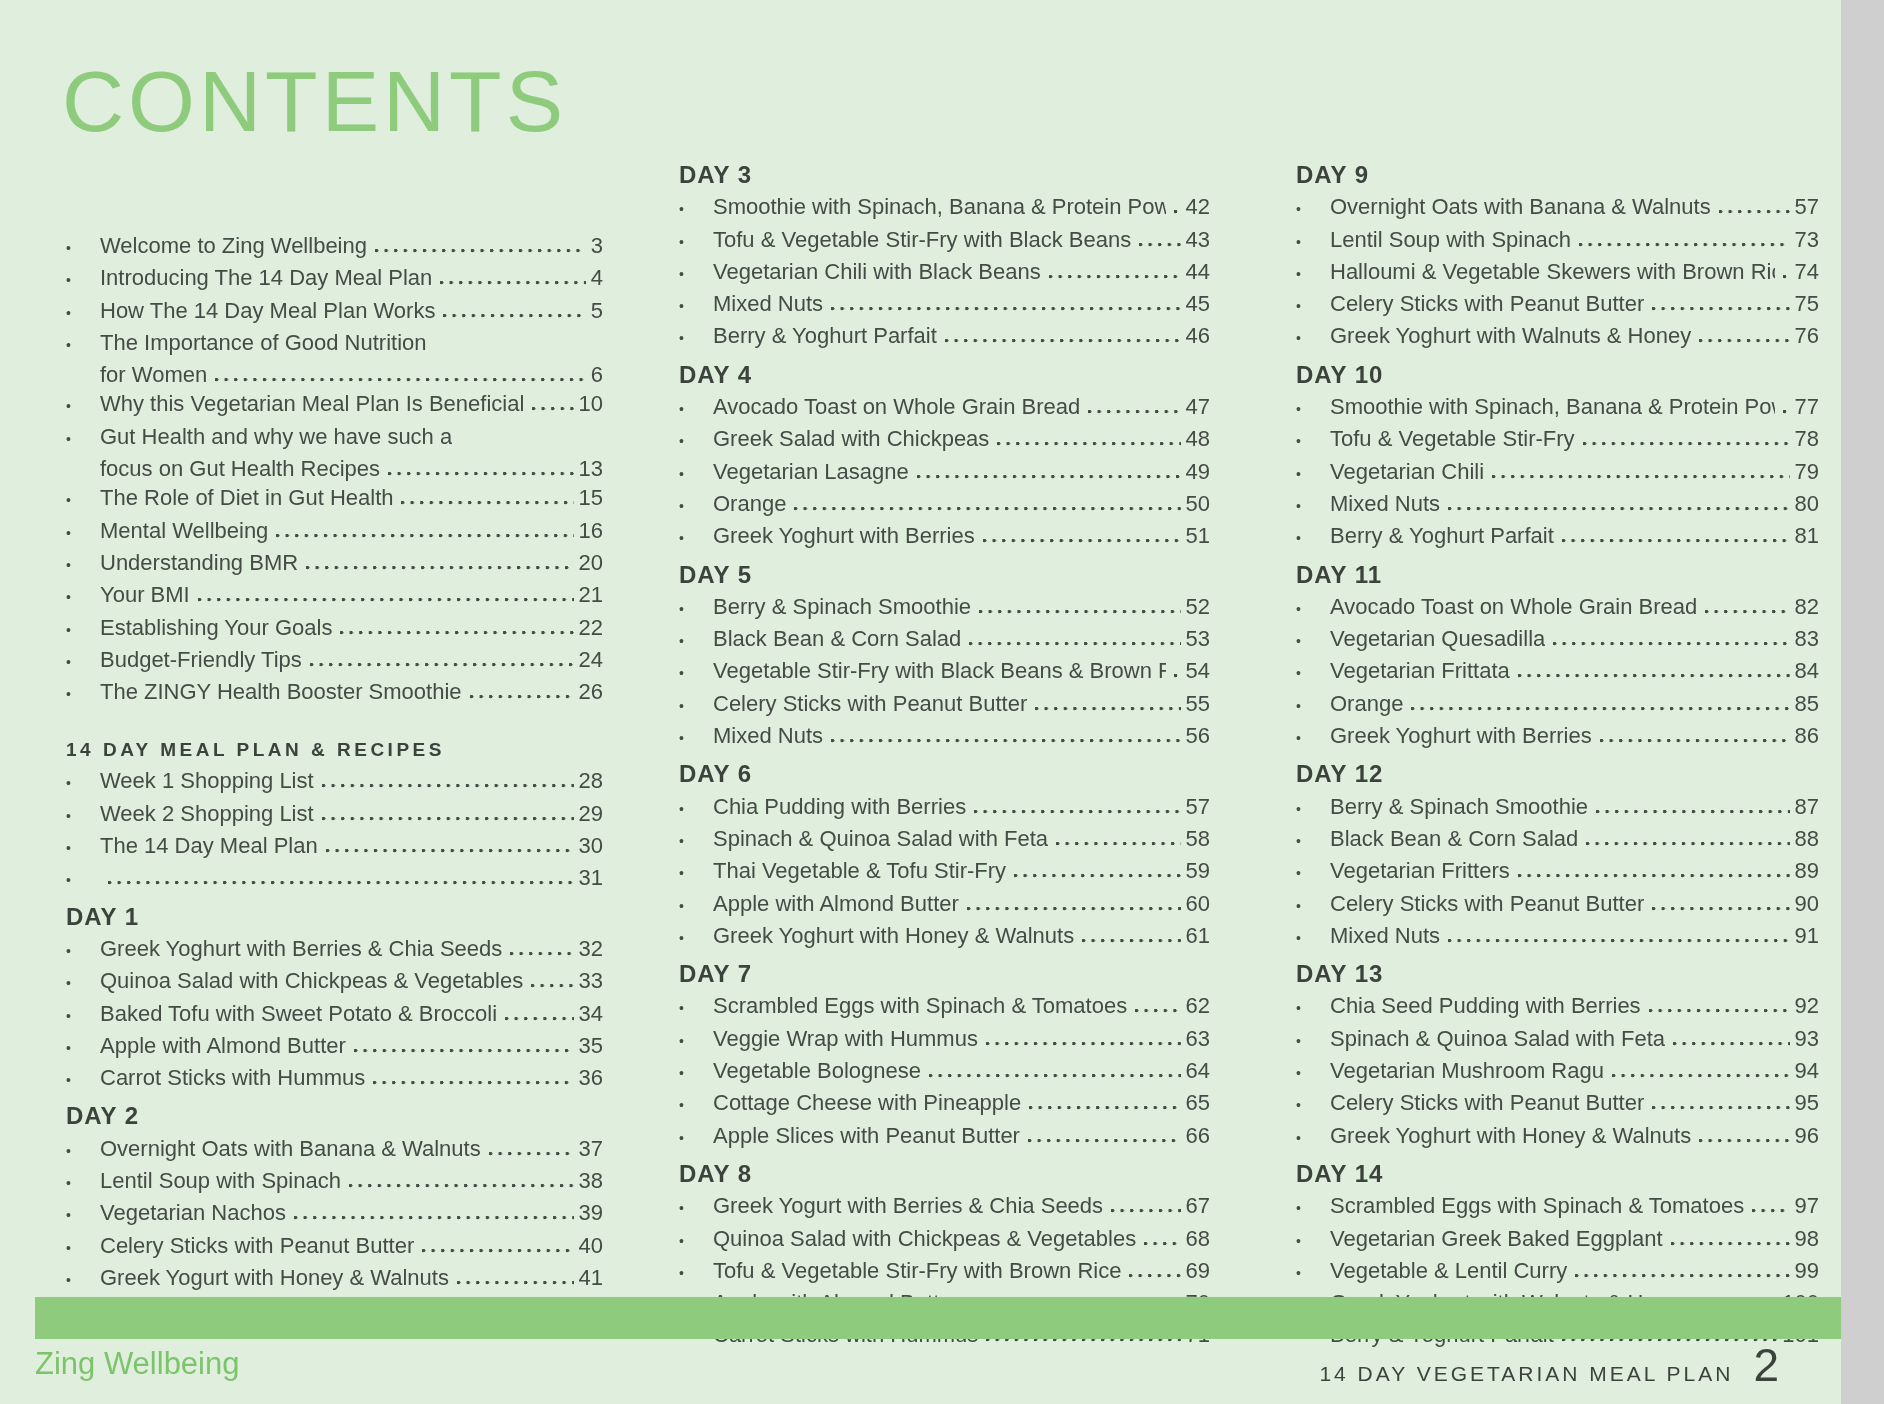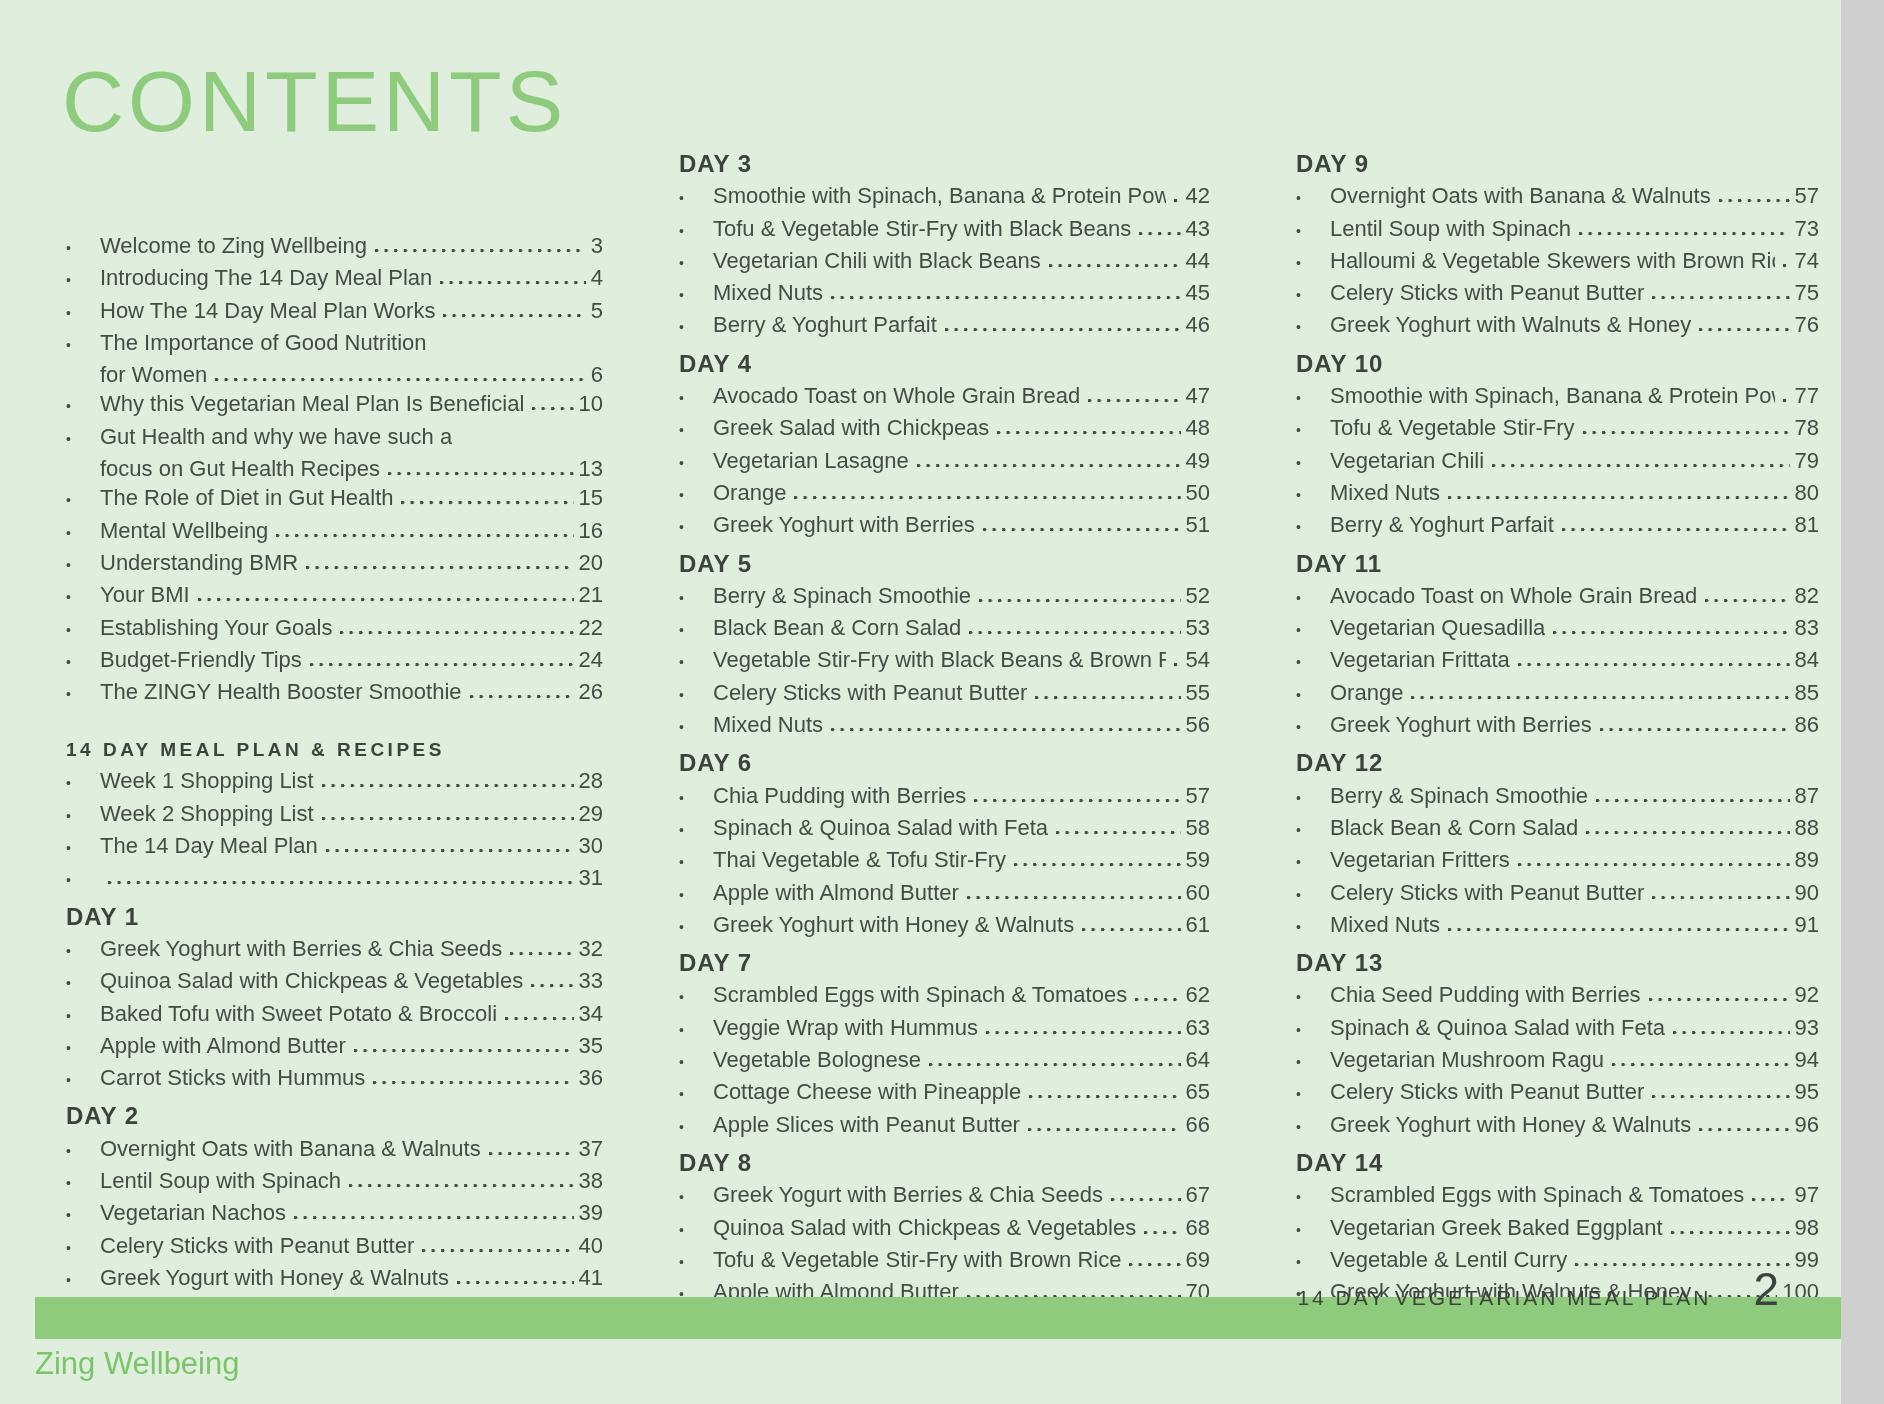--- a/index.html
+++ b/index.html
@@ -32,25 +32,25 @@
     flex:1 1 8px; min-width:8px; height:5px; align-self:baseline;
     margin-left:7px; margin-right:2px;
     background-image:radial-gradient(circle at 2.6px 2.6px, var(--text) 1.55px, rgba(0,0,0,0) 2.0px);
     background-size:9.6px 5px; background-repeat:repeat-x;
   }
   .pagenum{flex:none; margin-left:3px;}
 
   .sec-heading{color:var(--heading); font-weight:700; white-space:nowrap;}
   .sec-heading.day{font-size:24px; line-height:29.3px; letter-spacing:1px; margin:6px 0 3px;}
   .sec-heading.major{font-size:19px; line-height:30px; letter-spacing:3.5px; margin:26px 0 1px;}
-  .col > .sec-heading:first-child{margin-top:0;}
+  .col > .sec-heading:first-child{margin-top:11px;}
 
   .footer-bar{position:absolute; left:35px; right:0; top:1297px; height:42px; background:var(--accent);}
   .brand{position:absolute; left:35px; top:1346px; font-size:31px; font-weight:400; color:var(--brand); white-space:nowrap;}
-  .footer-right{position:absolute; right:62px; top:1262px; display:flex; align-items:baseline; gap:42px;}
+  .footer-right{position:absolute; right:62px; top:1338px; display:flex; align-items:baseline; gap:20px;}
   .doc-title{font-size:21px; letter-spacing:3px; color:var(--heading); white-space:nowrap;}
   .page-number{font-size:46px; color:var(--heading);}
 </style>
 </head>
 <body>
 
 <div class="page">
   <div class="title">CONTENTS</div>
 
   <div id="columns-root">

